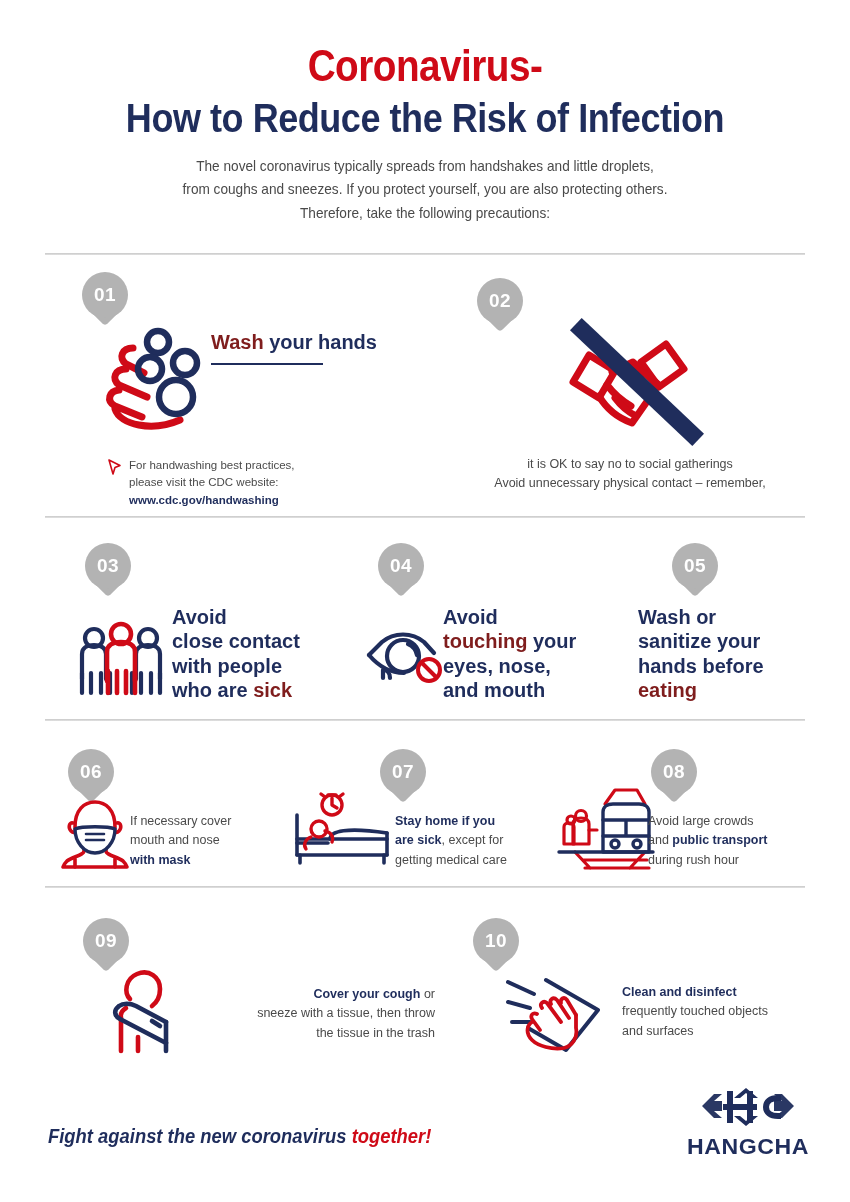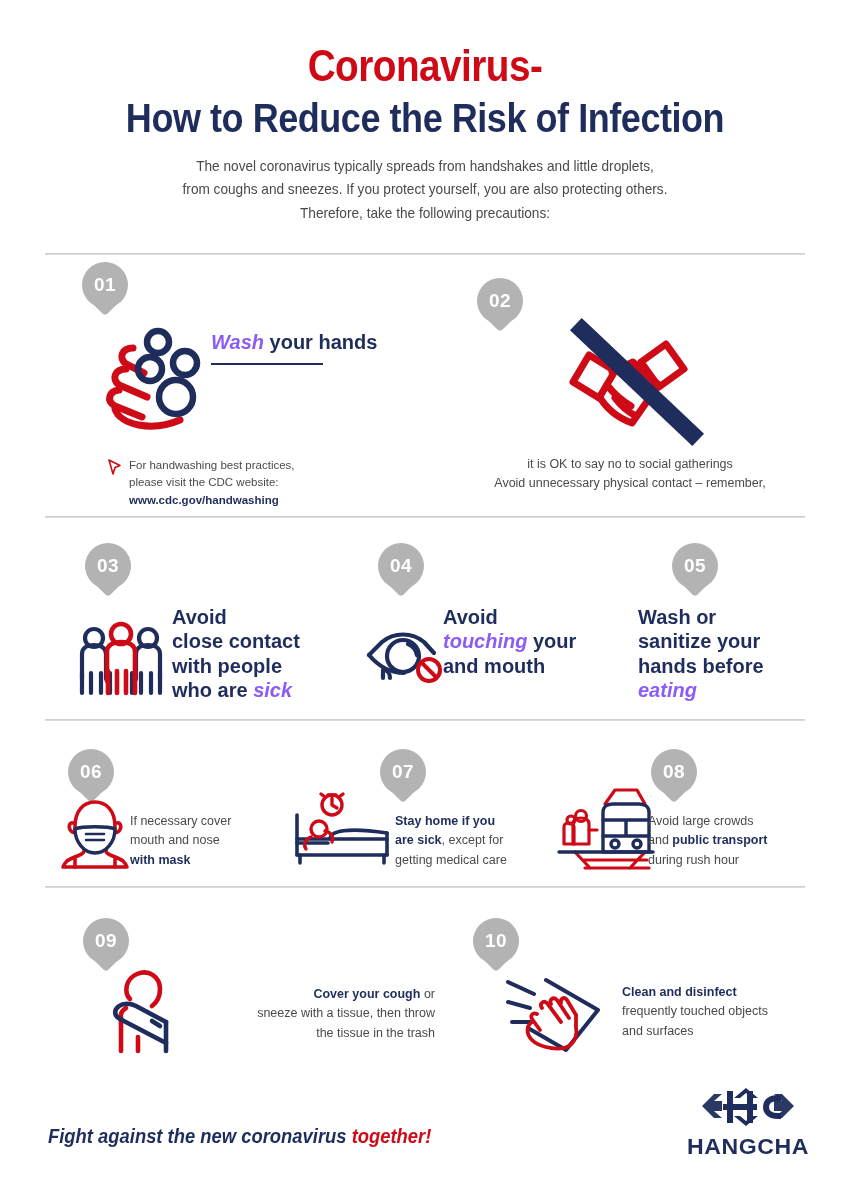--- a/index.html
+++ b/index.html
@@ -49,21 +49,21 @@
   .pin .pin-num {
     position:absolute; top:0; left:0; width:46px; height:46px;
     display:flex; align-items:center; justify-content:center;
     color:#ffffff; font-size: 19px; font-weight:700; letter-spacing:0.5px;
     z-index: 2;
   }
 
   
   .item { position: absolute; }
   .head-lg { font-size: 20px; font-weight: 700; color:#1f2d5c; line-height:1.22; }
-  .head-lg .hl { color:#8b5cf6;font-style:italic; }
+  .head-lg .hl { color:#7f1d1d; }
   .body-sm { font-size: 12.5px; color:#4a4a4a; line-height:1.55; }
   .body-sm b { color:#1f2d5c; font-weight:700; }
   .body-xs { font-size: 11.5px; color:#4a4a4a; line-height:1.5; }
   .body-xs b { color:#1f2d5c; font-weight:700; }
   .center-cap { font-size: 12.5px; color:#4a4a4a; line-height:1.55; text-align:center; }
   .rule-blue { width: 112px; height: 2px; background:#1f2d5c; margin: 9px 0 8px 0; }
 
   
   .tagline {
     position:absolute; left: 48px; top: 1125px;
@@ -91,21 +91,21 @@
       <div>from coughs and sneezes. If you protect yourself, you are also protecting others.</div>
       <div>Therefore, take the following precautions:</div>
     </div>
   </div>
 
   <div class="divider" style="top:253px;"></div>
   <div class="divider" style="top:516px;"></div>
   <div class="divider" style="top:719px;"></div>
   <div class="divider" style="top:886px;"></div>
 
-  <div class="pin" style="left:82px; top:262px;">
+  <div class="pin" style="left:82px; top:272px;">
     <div class="pin-tip"></div>
     <div class="pin-body"></div>
     <div class="pin-num">01</div>
   </div>
 
   <div class="item" style="left:100px; top:325px;">
     <svg width="110" height="112" viewBox="0 0 110 112">
       <g fill="none" stroke="#cf0a17" stroke-width="7" stroke-linecap="round">
         <path d="M33,23 C22,23 18,33 26,39 L44,48"></path>
         <path d="M26,44 C15,44 11,54 19,60 L47,72"></path>
@@ -220,20 +220,21 @@
         <circle cx="63" cy="42" r="11" fill="none" stroke="#cf0a17" stroke-width="4"></circle>
         <path d="M56,35 L70,49" stroke="#cf0a17" stroke-width="4" stroke-linecap="round"></path>
       </g>
     </svg>
   </div>
 
   <div class="item" style="left:443px; top:605px; width:190px;">
     <div class="head-lg">
       <div>Avoid</div>
       <div><span class="hl">touching</span><span> your</span></div>
+      <div>eyes, nose,</div>
       <div>and mouth</div>
     </div>
   </div>
 
   <div class="pin" style="left:672px; top:543px;text-align:center;">
     <div class="pin-tip"></div>
     <div class="pin-body"></div>
     <div class="pin-num">05</div>
   </div>
 

